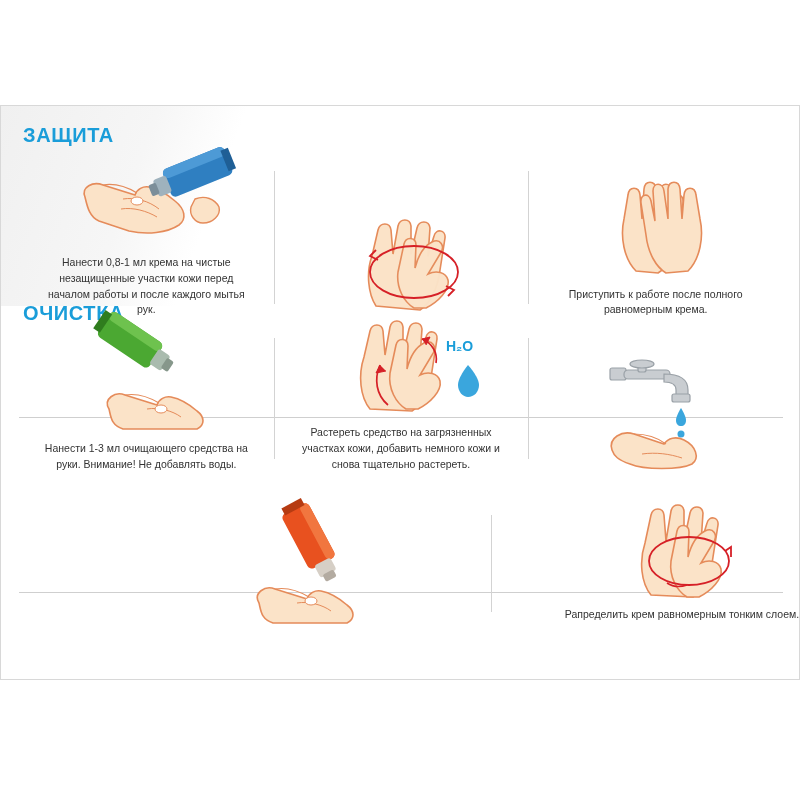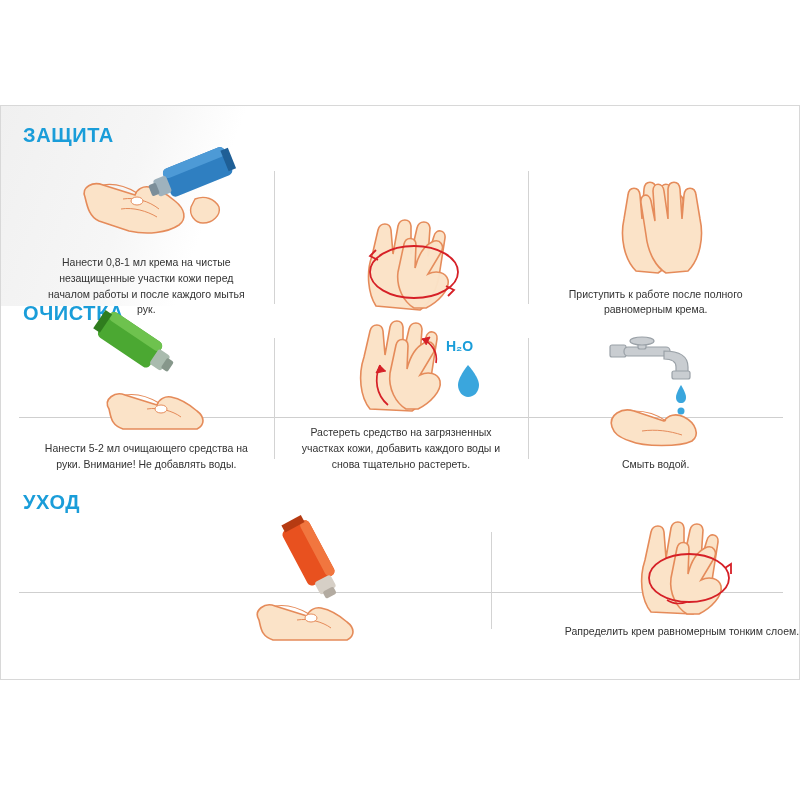--- a/index.html
+++ b/index.html
@@ -212,21 +212,21 @@
               <rect x="100" y="13" width="8" height="12" rx="2" fill="#86978b"></rect>
             </g>
 
             <path d="M46 84 C40 74 52 66 62 70 L94 80 C96 74 102 71 108 72 C118 74 126 79 134 86
                      C142 92 142 100 134 104 L60 104 C48 100 48 92 46 84 Z" fill="#fbe3c8" stroke="#e58b5a" stroke-width="1.6"></path>
             <path d="M62 70 C74 68 86 72 96 78" fill="none" stroke="#e58b5a" stroke-width="1.1"></path>
             <path d="M84 84 C96 82 110 86 118 92" fill="none" stroke="#e58b5a" stroke-width="1"></path>
             <ellipse cx="98" cy="84" rx="6" ry="4" fill="#ffffff" stroke="#e58b5a" stroke-width="1"></ellipse>
           </svg>
         </div>
-        <div class="caption">Нанести 5-2 мл очищающего средства на руки. Внимание! Не добавлять воды.</div>
+        <div class="caption">Нанести 1-3 мл очищающего средства на руки. Внимание! Не добавлять воды.</div>
       </div>
 
       <div class="step">
         <div class="art">
           <svg width="180" height="104" viewBox="0 0 180 104">
 
             <path d="M52 100 C42 88 40 66 46 48 L52 22 C54 14 64 14 65 22 L67 46
                      L72 18 C74 10 84 10 85 18 L85 46
                      L91 20 C93 12 103 12 104 20 L102 48
                      L108 28 C110 20 120 22 119 30 L114 62
@@ -238,21 +238,21 @@
 
             <path d="M70 96 C58 86 56 70 62 56" fill="none" stroke="#d62027" stroke-width="1.7"></path>
             <path d="M62 56 L58 64 L68 62" fill="#d62027" stroke="#d62027" stroke-width="1"></path>
             <path d="M104 30 C114 34 120 44 118 54" fill="none" stroke="#d62027" stroke-width="1.7"></path>
             <path d="M104 30 L112 28 L108 36" fill="#d62027" stroke="#d62027" stroke-width="1"></path>
 
             <path d="M150 56 C150 56 140 68 140 76 C140 83 145 88 150 88 C156 88 161 83 161 76 C161 68 150 56 150 56 Z" fill="#3aa6dd"></path>
             <text x="128" y="42" font-family="Liberation Sans, sans-serif" font-size="14" font-weight="bold" fill="#1a9dd9">H₂O</text>
           </svg>
         </div>
-        <div class="caption">Растереть средство на загрязненных участках кожи, добавить каждого воды и снова тщательно растереть.</div>
+        <div class="caption">Растереть средство на загрязненных участках кожи, добавить немного кожи и снова тщательно растереть.</div>
       </div>
 
       <div class="step">
         <div class="art">
           <svg width="180" height="104" viewBox="0 0 180 104">
 
             <g fill="#c9cdd1" stroke="#9aa1a7" stroke-width="1.2">
               <rect x="38" y="4" width="16" height="12" rx="2"></rect>
               <rect x="52" y="6" width="46" height="9" rx="4"></rect>
               <path d="M92 10 C108 10 116 16 116 26 L116 32 L104 32 L104 26 C104 20 100 18 92 18 Z"></path>
@@ -263,30 +263,28 @@
 
             <path d="M109 44 C109 44 104 52 104 56 C104 60 106 62 109 62 C112 62 114 60 114 56 C114 52 109 44 109 44 Z" fill="#3aa6dd"></path>
             <circle cx="109" cy="70" r="3.5" fill="#3aa6dd"></circle>
 
             <path d="M40 86 C36 74 50 66 62 70 L92 80 C96 74 104 72 112 76 C124 82 128 94 120 100
                      C108 106 72 106 58 100 C46 96 42 92 40 86 Z" fill="#fbe3c8" stroke="#e58b5a" stroke-width="1.6"></path>
             <path d="M62 70 C74 70 86 74 94 80" fill="none" stroke="#e58b5a" stroke-width="1.1"></path>
             <path d="M70 90 C84 88 98 90 110 94" fill="none" stroke="#e58b5a" stroke-width="1"></path>
           </svg>
         </div>
-        <div class="caption">Смыть водой.</div>
       </div>
 
     </div>
   </div>
 
   <div class="divider div2"></div>
 
   <div class="section sec-care">
-    <h2 class="sec-title">УХОД</h2>
     <div class="steps care-steps">
 
       <div class="step nodiv">
         <div class="art">
           <svg width="200" height="110" viewBox="0 0 200 110">
 
             <g transform="rotate(62 96 34)">
               <rect x="56" y="8" width="62" height="30" rx="5" fill="#e8511f"></rect>
               <rect x="56" y="8" width="62" height="10" rx="5" fill="#f1763f"></rect>
               <rect x="50" y="12" width="8" height="22" fill="#b63b12"></rect>

